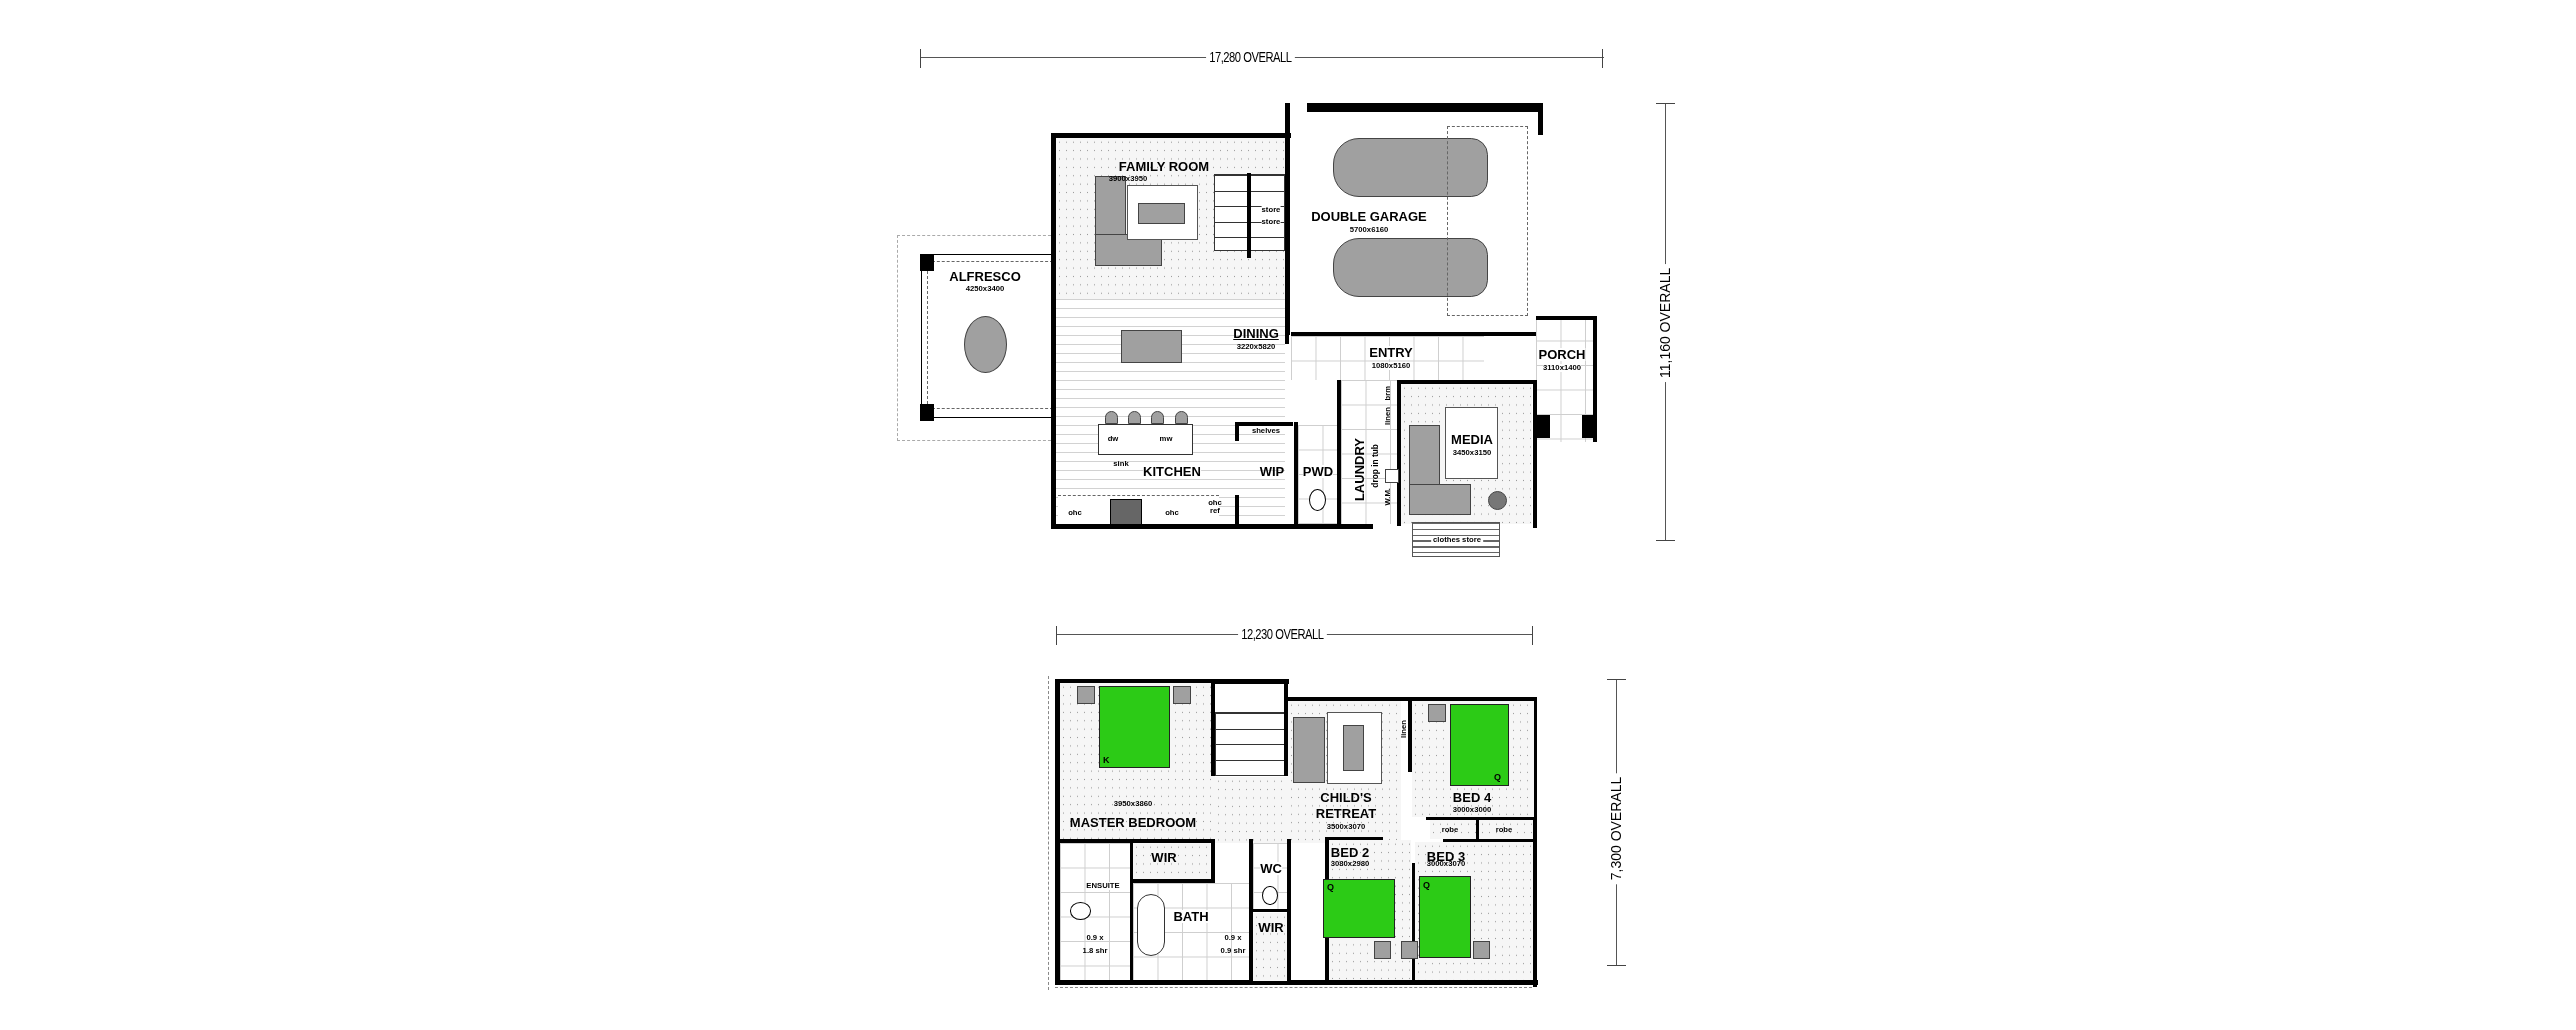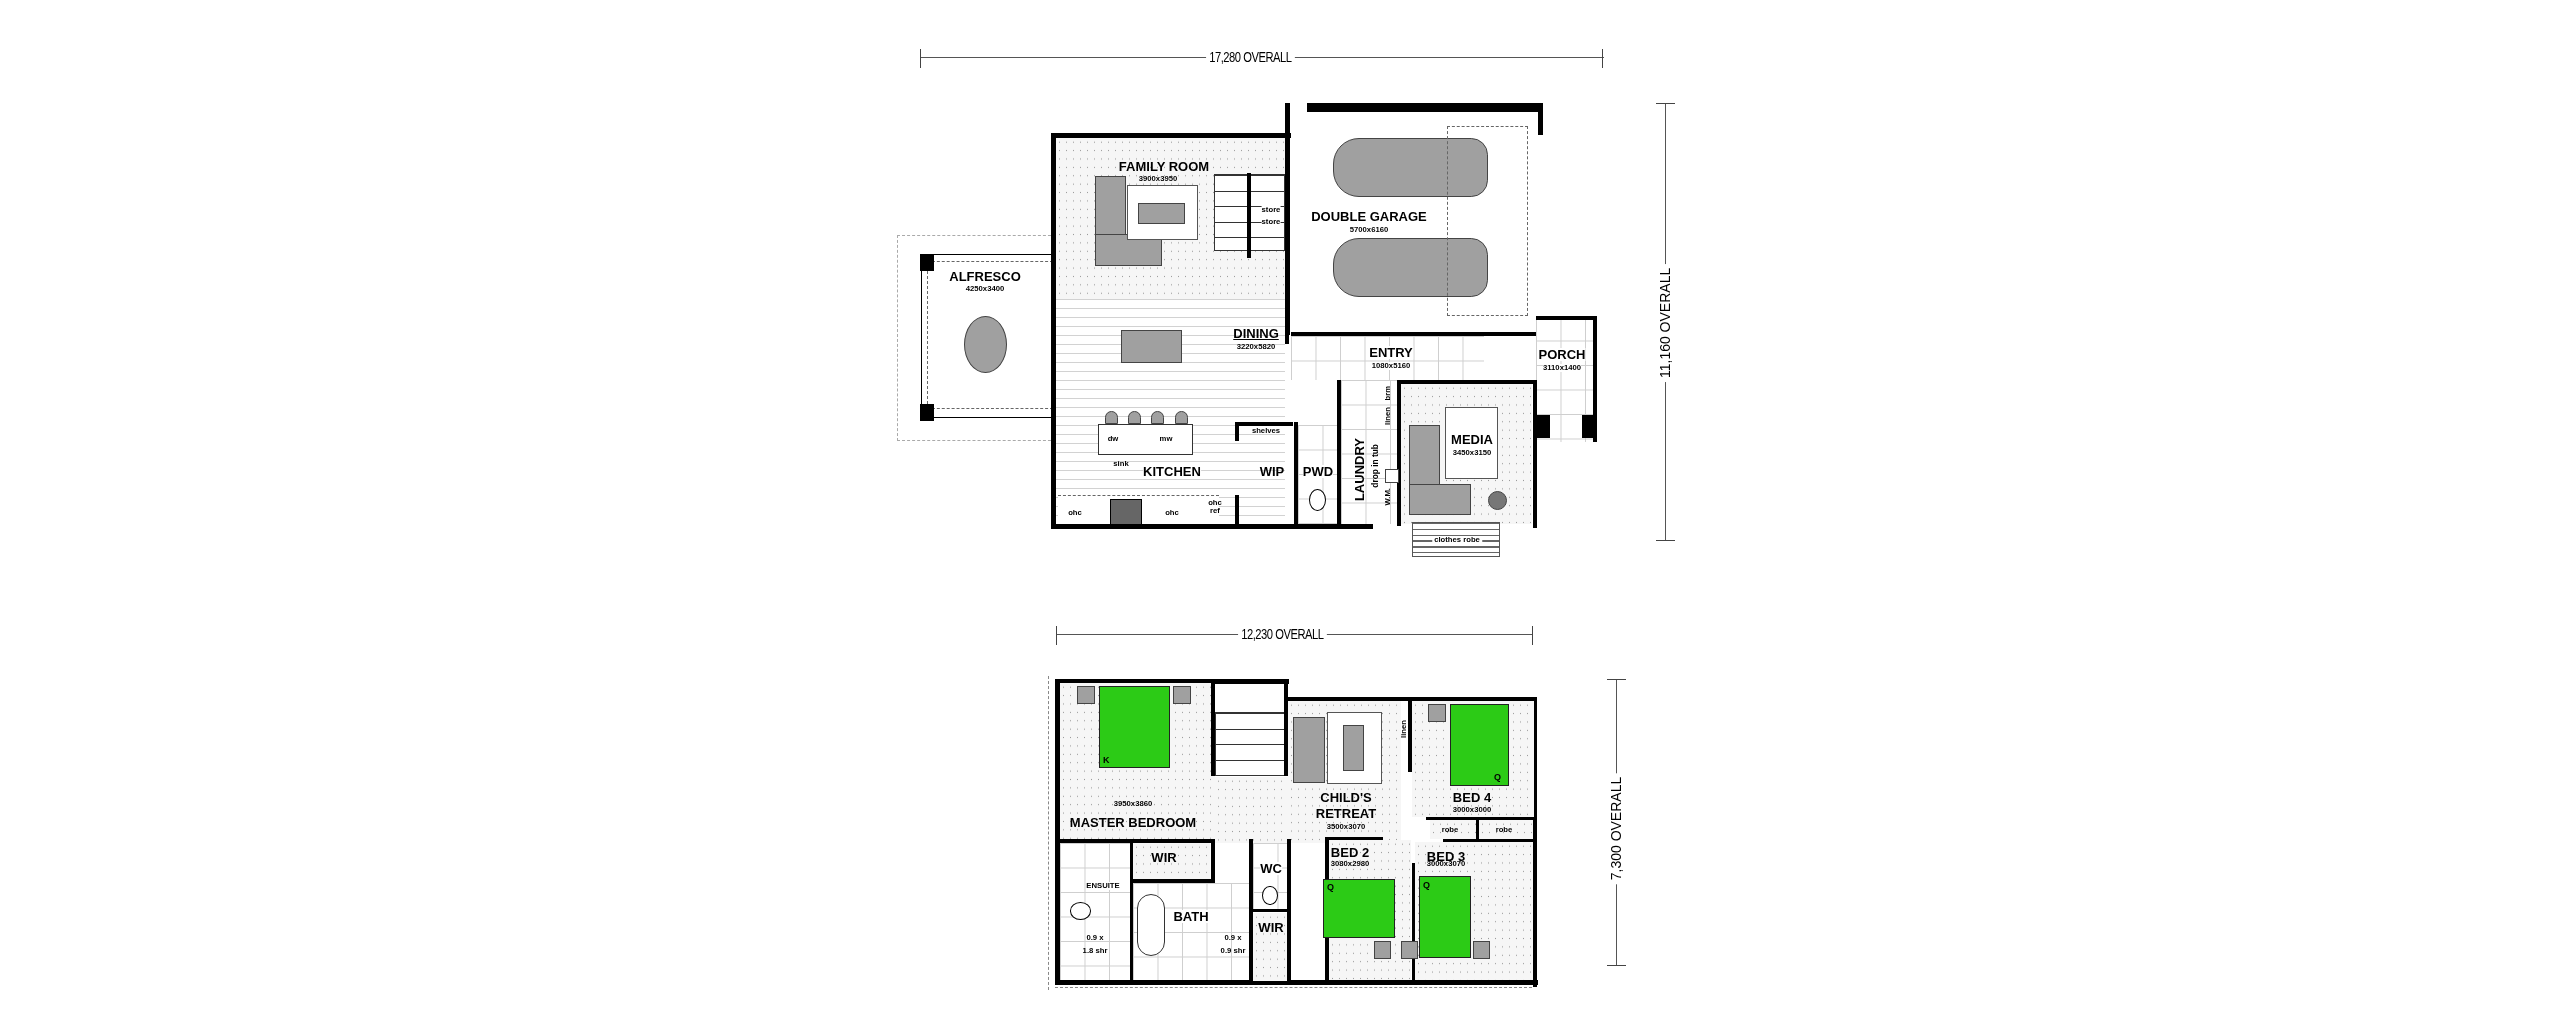--- a/index.html
+++ b/index.html
@@ -61,21 +61,21 @@
   <div class="wall" style="left:1307px;top:103px;width:235px;height:9px;"></div>
   <div class="wall" style="left:1538px;top:103px;width:5.2px;height:32px;"></div>
   <div class="wall" style="left:1051px;top:524px;width:322px;height:5.2px;"></div>
 
   <div class="room speckle" style="left:1056px;top:138px;width:229px;height:161px;"></div>
   <div class="furn" style="left:1095px;top:176px;width:31px;height:90px;"></div>
   <div class="furn" style="left:1095px;top:234px;width:67px;height:32px;"></div>
   <div class="rug" style="left:1127px;top:185px;width:71px;height:55px;"></div>
   <div class="furn" style="left:1138px;top:203px;width:47px;height:20.6px;"></div>
   <div class="label lbl-lg" style="left:1164px;top:160px;">FAMILY ROOM</div>
-  <div class="label lbl-xs" style="left:1158px;top:175px;">3900x3950</div>
+  <div class="label lbl-xs" style="left:1128px;top:175px;">3900x3950</div>
 
   <div class="stairs" style="left:1214px;top:174px;width:71px;height:77px;"></div>
   <div class="wall" style="left:1247px;top:173px;width:3.9px;height:85px;"></div>
   <div class="label lbl-xs" style="left:1271px;top:206px;background:#fff;">store</div>
   <div class="label lbl-xs" style="left:1271px;top:218px;background:#fff;">store</div>
 
   <div class="room boards" style="left:1056px;top:299px;width:229px;height:225px;"></div>
   <div class="wall" style="left:1285px;top:299px;width:3.9px;height:45px;"></div>
   <div class="furn" style="left:1121px;top:330px;width:61px;height:33px;"></div>
   <div class="label lbl-lg" style="left:1256px;top:327px;text-decoration:underline;">DINING</div>
@@ -143,21 +143,21 @@
   <div class="room speckle" style="left:1401px;top:384px;width:131px;height:140px;"></div>
   <div class="wall" style="left:1533px;top:380px;width:3.9px;height:148px;"></div>
   <div class="furn" style="left:1409px;top:425px;width:31px;height:90px;"></div>
   <div class="furn" style="left:1409px;top:484px;width:62px;height:31px;"></div>
   <div class="rug" style="left:1445px;top:407px;width:53px;height:72px;"></div>
   <div class="furn" style="left:1488px;top:491px;width:19.3px;height:19.3px;border-radius:50%;background:#777;"></div>
   <div class="label lbl-lg" style="left:1472px;top:433px;">MEDIA</div>
   <div class="label lbl-xs" style="left:1472px;top:449px;">3450x3150</div>
 
   <div class="abs" style="left:1412px;top:522px;width:88px;height:35px;border:1.3px solid #555;background:#fff;background-image:repeating-linear-gradient(#666 0 1.3px,transparent 1.3px 5.8px);box-sizing:border-box;"></div>
-  <div class="label lbl-xs" style="left:1457px;top:536px;background:#fff;padding:0 1.9px;">clothes robe</div>
+  <div class="label lbl-xs" style="left:1457px;top:536px;background:#fff;padding:0 1.9px;">clothes store</div>
 </div>
 
 <div>
 
   <div>
     <div class="dim-line-h" style="left:1056px;top:634px;width:477px;"></div>
     <div class="tick-h" style="left:1056px;top:626px;"></div>
     <div class="tick-h" style="left:1532px;top:626px;"></div>
     <div class="dim-text" style="left:1227px;top:626px;">12,230 OVERALL</div>
   </div>

